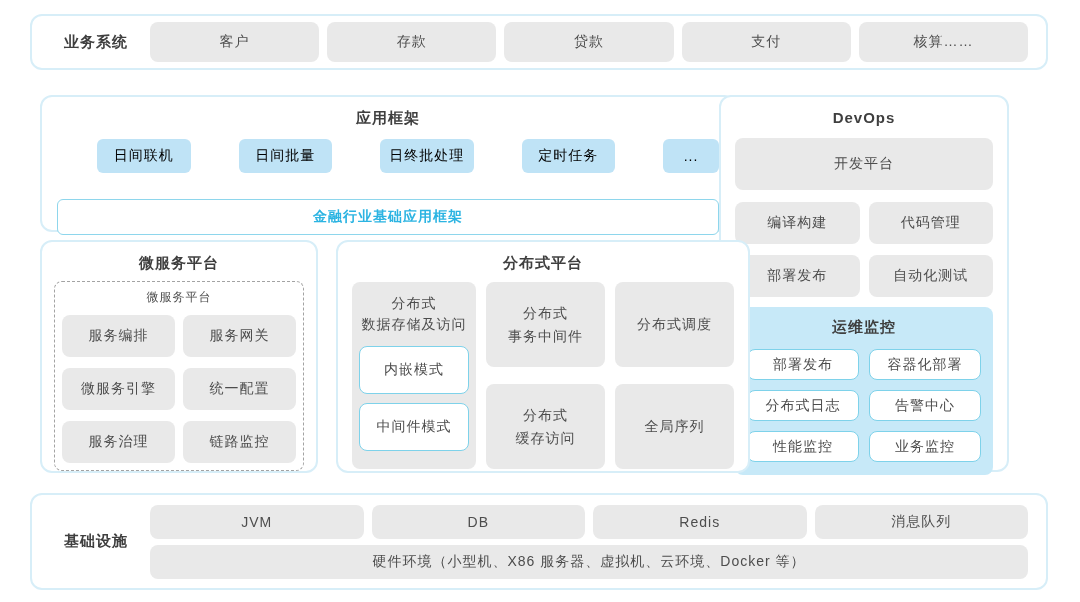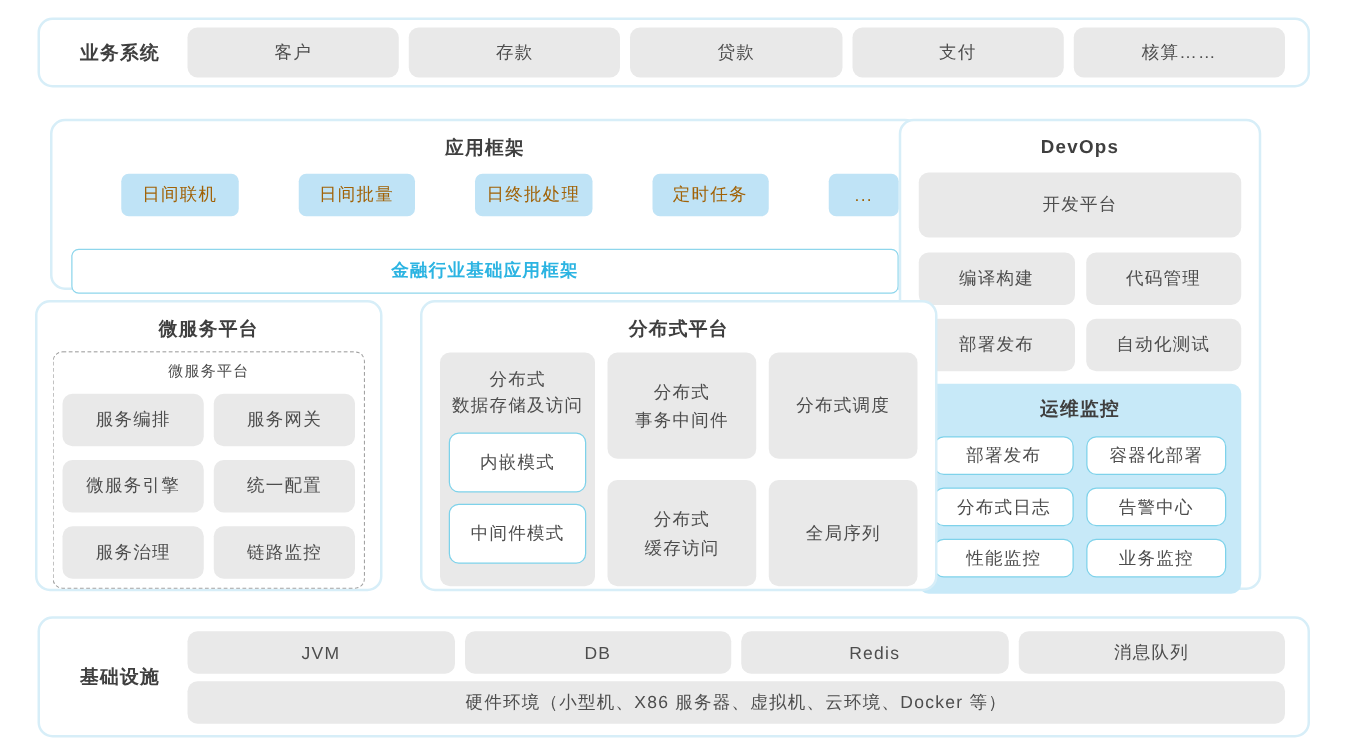--- a/index.html
+++ b/index.html
@@ -35,21 +35,21 @@
     letter-spacing: 1px;
     text-align: center;
   }
   .blue-box {
     background: #bfe3f6;
     border-radius: 6px;
     display: flex;
     align-items: center;
     justify-content: center;
     font-size: 14px;
-    color: #a16207;
+    color: #000000;
     letter-spacing: 1px;
     margin-left: 40px;
   }
   .white-cyan-box {
     background: #ffffff;
     border: 1px solid #7ed2ea;
     border-radius: 8px;
     display: flex;
     align-items: center;
     justify-content: center;
@@ -83,21 +83,21 @@
   #devops .tools-grid .gray-box { height: 42px; }
   #devops .ops-panel {
     margin-top: 10px; height: 168px;
     background: #c7e9f8; border-radius: 8px; padding: 8px 12px 0;
   }
   #devops .ops-panel .section-title { margin-top: 3px; }
   #devops .ops-grid { display: grid; grid-template-columns: 1fr 1fr; gap: 10px 10px; margin-top: 12px; }
   #devops .ops-grid .white-cyan-box { height: 31px; }
 
   
-  #microservice { left: 28px; top: 240px; width: 278px; height: 233px; padding: 12px 12px 0; }
+  #microservice { left: 40px; top: 240px; width: 278px; height: 233px; padding: 12px 12px 0; }
   #microservice .dashed-box {
     margin-top: 8px; height: 190px;
     border: 1px dashed #a3a3a3; border-radius: 8px;
     padding: 7px 7px 0;
   }
   #microservice .inner-label { text-align: center; font-size: 12px; color: #4d4d4d; letter-spacing: 1px; }
   #microservice .ms-grid { display: grid; grid-template-columns: 1fr 1fr; gap: 11px 8px; margin-top: 9px; }
   #microservice .ms-grid .gray-box { height: 42px; }
 
   

